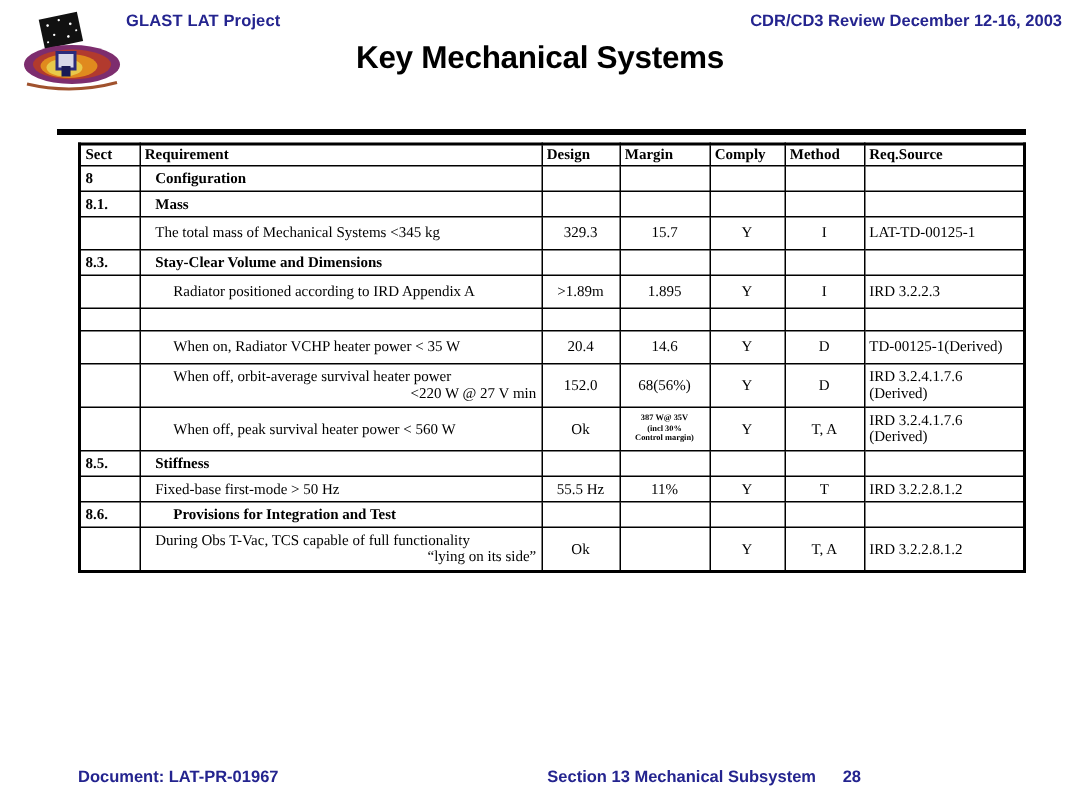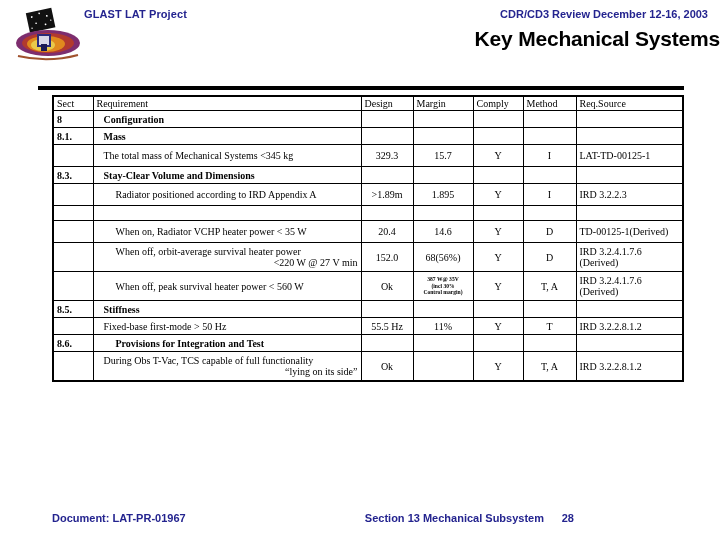--- a/index.html
+++ b/index.html
@@ -39,21 +39,21 @@
     font-size: 11px;
     font-weight: bold;
     color: #24248f;
     white-space: nowrap;
   }
   #slide-title {
     position: absolute;
     left: 0;
     top: 26px;
     width: 720px;
-    text-align: right;
+    text-align: center;
     font-size: 21px;
     font-weight: bold;
     color: #000000;
     line-height: 26px;
     letter-spacing: -0.2px;
   }
   #title-line-2 {
     display: block;
   }
   #header-rule {
@@ -98,21 +98,21 @@
     overflow: hidden;
   }
   
   #req-table {
     border: 2px solid #000000;
   }
 
   tr.header-row td {
     border: none;
     border-bottom: 3px solid #000000;
-    font-weight: normal;
+    font-weight: bold;
     font-size: 11.5px;
     padding-bottom: 2px;
     padding-top: 2px;
     text-align: left;
   }
   tr.header-row td.c-sect  { padding-left: 3px; }
   tr.header-row td.c-design,
   tr.header-row td.c-margin,
   tr.header-row td.c-comply,
   tr.header-row td.c-method,

